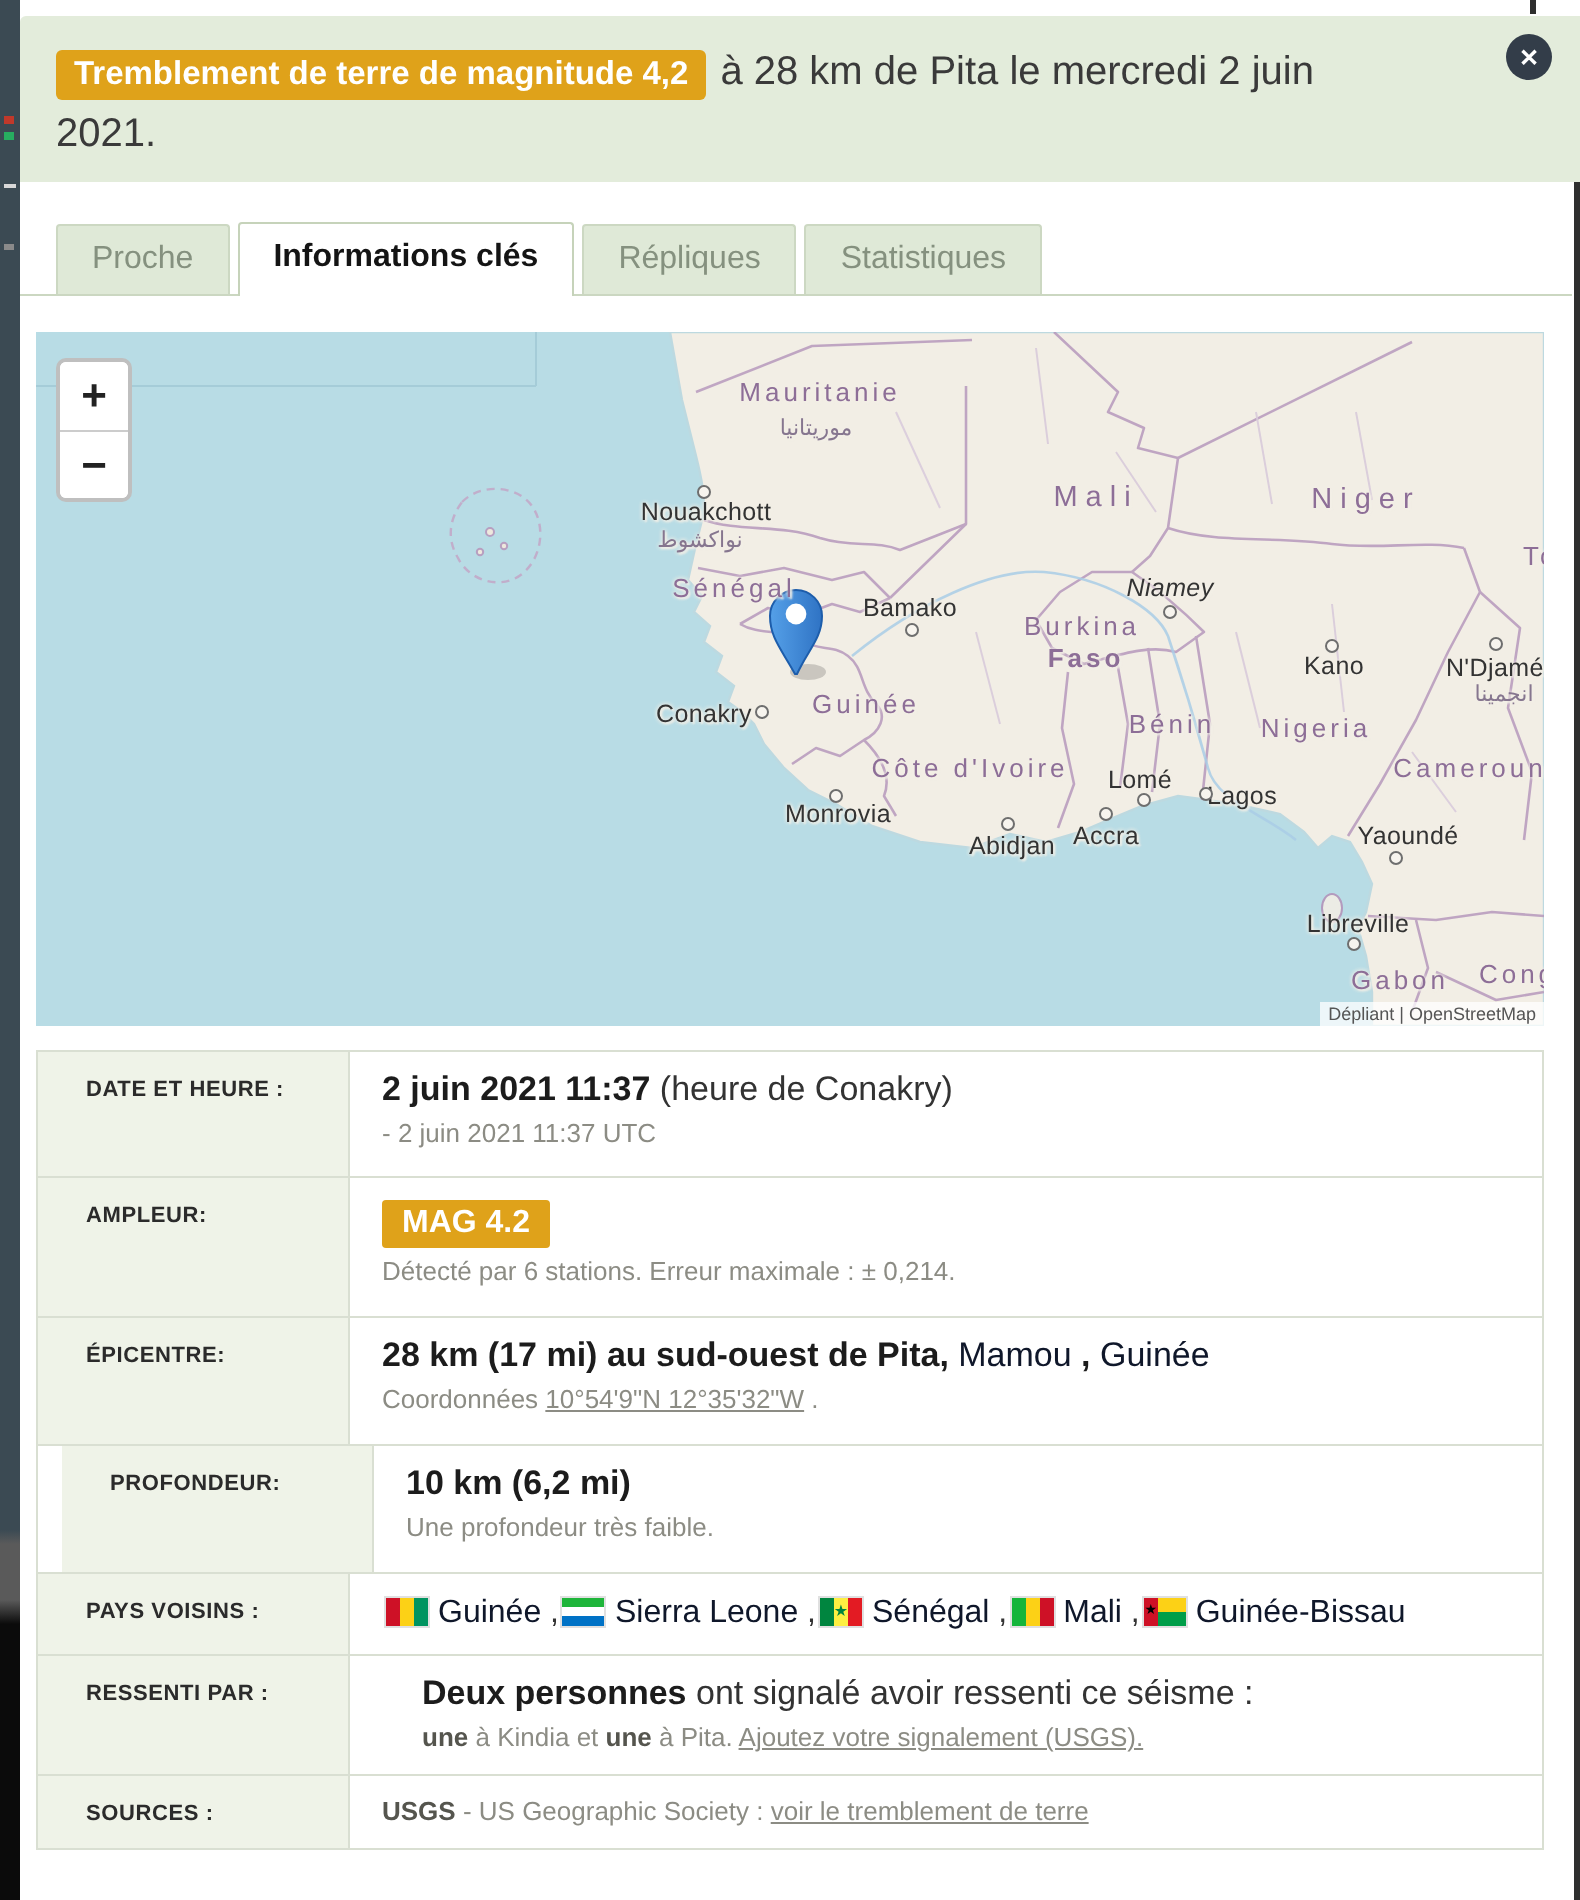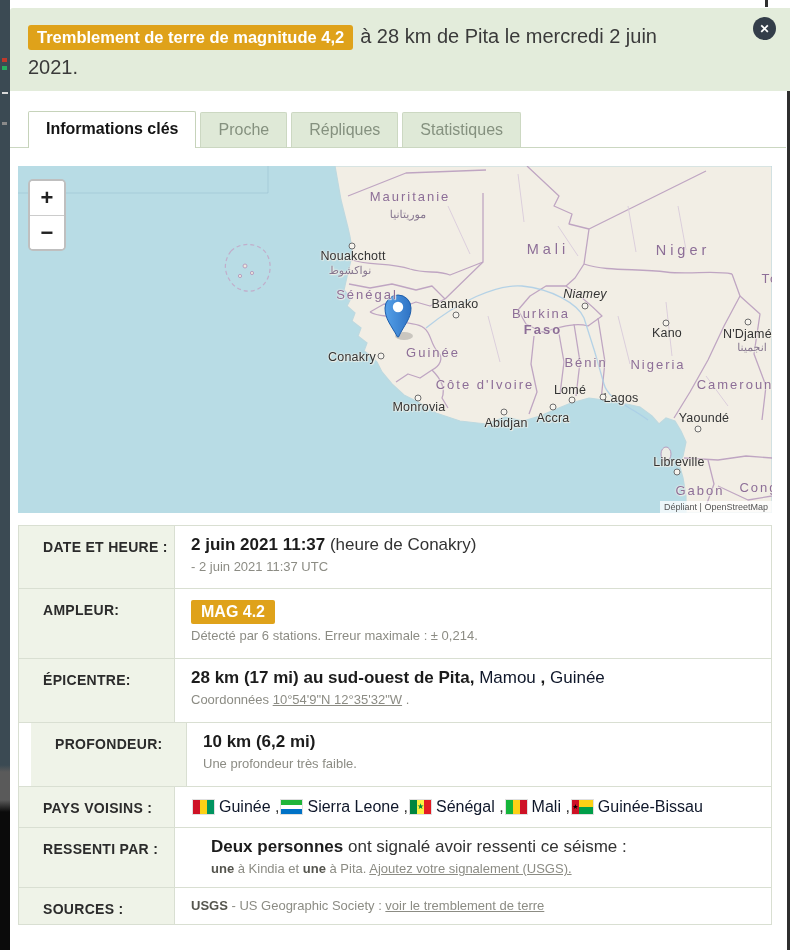--- a/index.html
+++ b/index.html
@@ -49,21 +49,21 @@
 
   
   .itable{position:absolute;left:18px;top:525px;width:754px;border:1px solid #d9dfd2;box-sizing:border-box;background:#fff;}
   .trow{display:flex;border-bottom:1px solid #d9dfd2;}
   .trow:last-child{border-bottom:none;}
   .trow:nth-child(1){min-height:62px;} .trow:nth-child(2){min-height:69px;}
   .trow:nth-child(3){min-height:63px;} .trow:nth-child(4){min-height:63px;padding-left:12px;}
   .trow:nth-child(5){min-height:37px;} .trow:nth-child(6){min-height:59px;gap:20px;}
   .trow:nth-child(7){min-height:36px;}
   .tlabel{width:156px;flex:none;background:#eff3e8;border-right:1px solid #d9dfd2;box-sizing:border-box;
-    padding:13px 6px 6px 24px;font-size:14px;font-weight:bold;color:#2b2b2b;letter-spacing:.3px;}
+    padding:13px 6px 6px 24px;font-size:11px;font-weight:bold;color:#2b2b2b;letter-spacing:.3px;}
   .tvalue{flex:1;padding:6px 12px 8px 16px;box-sizing:border-box;}
   .line-main{font-size:17px;color:#333;margin:3px 0 2px;}
   .line-main strong{color:#1c1c1c;}
   .line-sub{font-size:13px;color:#8c8c84;margin:4px 0 2px;}
   .line-sub.gap{margin-top:4px;}
   .line-sub b{color:#55554e;}
   .line-flags{font-size:16px;margin:5px 0 3px;color:#333;}
   a.link{color:#0f172a;text-decoration:none;cursor:pointer;}
   a.ulink{color:#8c8c84;text-decoration:underline;cursor:pointer;}
   .mag-badge{display:inline-block;background:#dfa21a;color:#fff;font-weight:bold;font-size:16px;
@@ -94,22 +94,22 @@
   <div class="top-tick"></div>
 
   <div class="hdr">
     <span class="badge">Tremblement de terre de magnitude 4,2</span><span>à 28 km de Pita le mercredi 2 juin 2021.</span>
   </div>
   <button class="close-btn">
     <span>✕</span>
   </button>
 
   <div class="tabs" id="tabs">
+      <div class="tab">Proche</div>
       <div class="tab active">Informations clés</div>
-      <div class="tab">Proche</div>
       <div class="tab">Répliques</div>
       <div class="tab">Statistiques</div>
     </div>
 
   <div class="map">
     <svg viewBox="0 0 754 347" width="754" height="347">
       <defs>
         <linearGradient id="pg" x1="0" y1="0" x2="1" y2="0">
           <stop offset="0" stop-color="#55a0e8"></stop>
             <stop offset="1" stop-color="#2f73c4"></stop>

